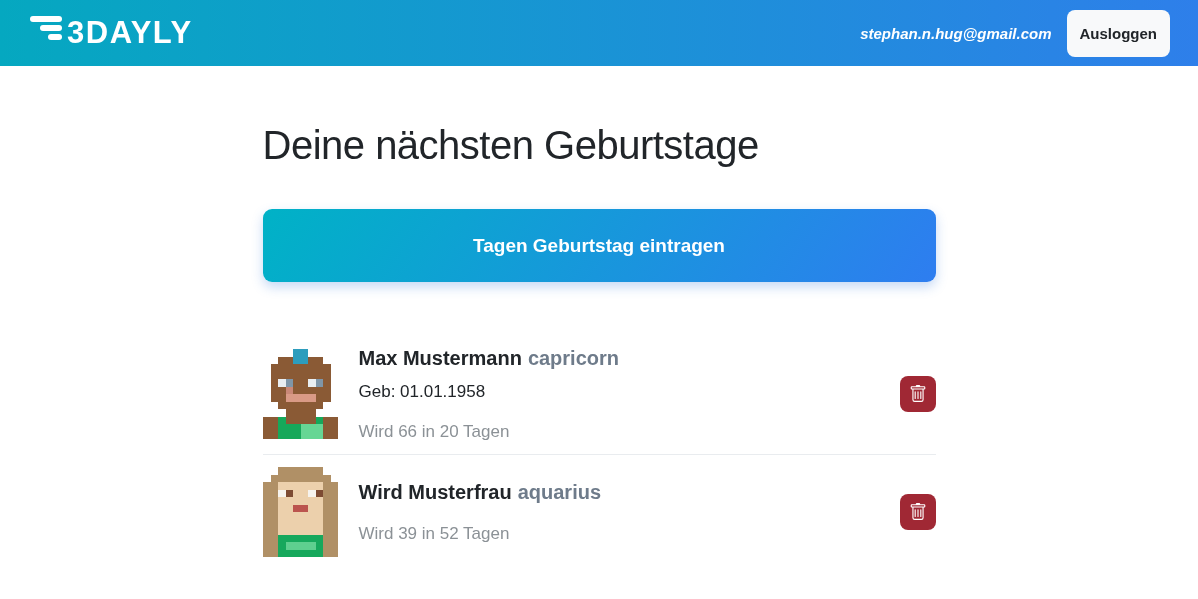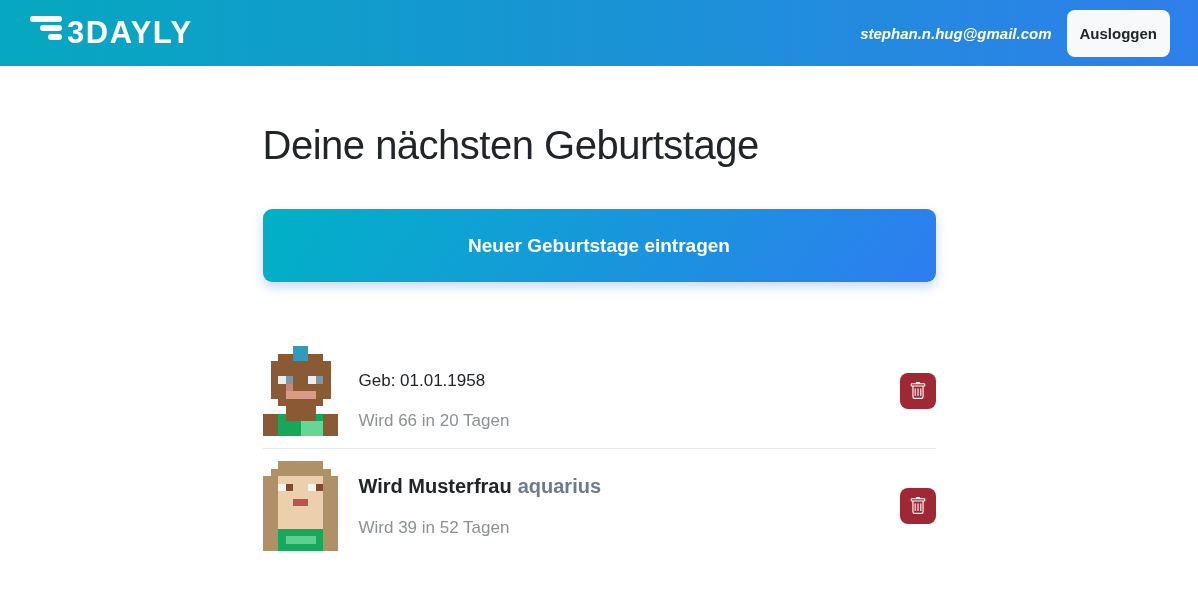--- a/index.html
+++ b/index.html
@@ -41,21 +41,21 @@
     color:#fff;font-family:inherit;font-size:19px;font-weight:700;cursor:pointer;
     box-shadow:0 5px 12px rgba(50,120,220,.28);
   }
   .birthday-list{margin-top:52px;}
   .item{display:flex;align-items:center;gap:21px;padding:12px 0;}
   .item:not(:last-child){border-bottom:1px solid var(--divider);}
   .avatar{width:75px;height:90px;flex:none;display:block;}
   .info{flex:1;min-width:0;}
   .line1{font-size:20px;font-weight:700;color:#212529;line-height:1.2;}
   .zodiac{color:var(--zodiac);margin-left:6px;}
-  .geb{margin-top:20px;font-size:17px;color:#212529;}
+  .geb{margin-top:12px;font-size:17px;color:#212529;}
   .wird{margin-top:20px;font-size:17px;color:var(--muted);}
   .del-btn{
     width:36px;height:36px;flex:none;border:none;border-radius:8px;background:var(--del);
     display:flex;align-items:center;justify-content:center;cursor:pointer;
   }
 </style>
 </head>
 <body>
 
 <header class="topbar">
@@ -68,21 +68,21 @@
     <span class="logo-text">3DAYLY</span>
   </div>
   <div class="header-right">
     <span class="email">stephan.n.hug@gmail.com</span>
     <button class="logout-btn">Ausloggen</button>
   </div>
 </header>
 
 <main class="container">
   <h1>Deine nächsten Geburtstage</h1>
-  <button class="add-btn">Neuer Geburtstage eintragen</button>
+  <button class="add-btn">Tagen Geburtstag eintragen</button>
   <div class="birthday-list" id="list">
   <div class="item">
     <svg class="avatar" viewBox="0 0 10 12" shape-rendering="crispEdges">
           <rect x="4" y="0" width="1" height="1" fill="#2d9dbd"></rect>
           <rect x="5" y="0" width="1" height="1" fill="#2d9dbd"></rect>
           <rect x="2" y="1" width="1" height="1" fill="#8a5a35"></rect>
           <rect x="3" y="1" width="1" height="1" fill="#8a5a35"></rect>
           <rect x="4" y="1" width="1" height="1" fill="#2d9dbd"></rect>
           <rect x="5" y="1" width="1" height="1" fill="#2d9dbd"></rect>
           <rect x="6" y="1" width="1" height="1" fill="#8a5a35"></rect>
@@ -162,20 +162,23 @@
           <rect x="2" y="11" width="1" height="1" fill="#16a85a"></rect>
           <rect x="3" y="11" width="1" height="1" fill="#16a85a"></rect>
           <rect x="4" y="11" width="1" height="1" fill="#16a85a"></rect>
           <rect x="5" y="11" width="1" height="1" fill="#66d694"></rect>
           <rect x="6" y="11" width="1" height="1" fill="#66d694"></rect>
           <rect x="7" y="11" width="1" height="1" fill="#66d694"></rect>
           <rect x="8" y="11" width="1" height="1" fill="#8a5a35"></rect>
           <rect x="9" y="11" width="1" height="1" fill="#8a5a35"></rect>
         </svg>
     <div class="info">
+      <div class="line1">
+        <span class="name">Max Mustermann</span><span class="zodiac">capricorn</span>
+      </div>
       <div class="geb">Geb: 01.01.1958</div>
       <div class="wird">Wird 66 in 20 Tagen</div>
     </div>
     <button class="del-btn">
       <svg width="18" height="18" viewBox="0 0 16 16" fill="#fff">
         <path d="M5.5 5.5A.5.5 0 0 1 6 6v6a.5.5 0 0 1-1 0V6a.5.5 0 0 1 .5-.5Zm2.5 0a.5.5 0 0 1 .5.5v6a.5.5 0 0 1-1 0V6a.5.5 0 0 1 .5-.5Zm3 .5a.5.5 0 0 0-1 0v6a.5.5 0 0 0 1 0V6Z"></path>
         <path d="M14.5 3a1 1 0 0 1-1 1H13v9a2 2 0 0 1-2 2H5a2 2 0 0 1-2-2V4h-.5a1 1 0 0 1-1-1V2a1 1 0 0 1 1-1H6a1 1 0 0 1 1-1h2a1 1 0 0 1 1 1h3.5a1 1 0 0 1 1 1v1ZM4.118 4 4 4.059V13a1 1 0 0 0 1 1h6a1 1 0 0 0 1-1V4.059L11.882 4H4.118ZM2.5 3h11V2h-11v1Z"></path>
       </svg>
     </button>
   </div>

